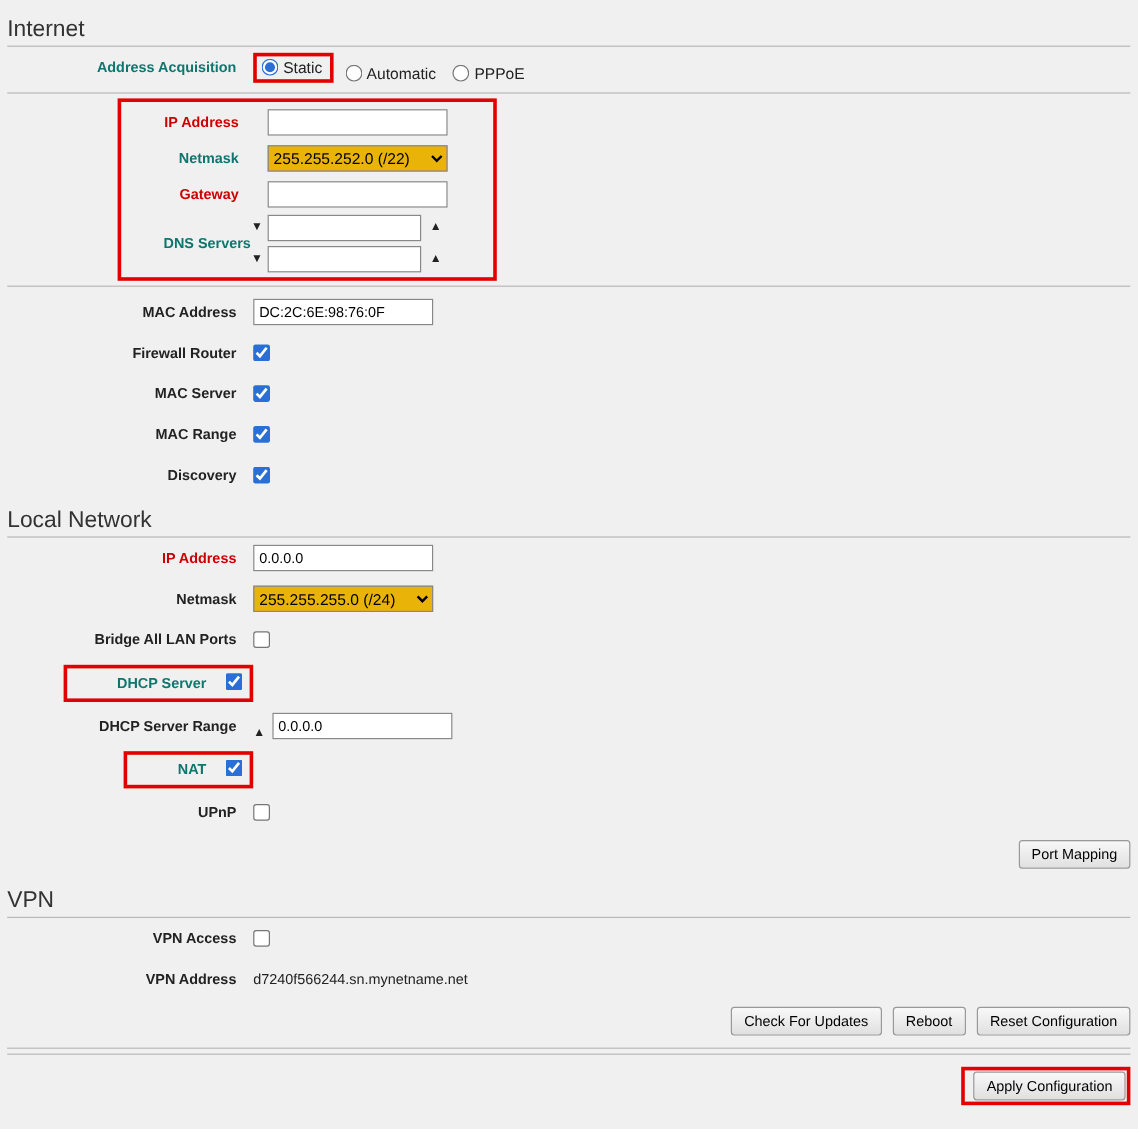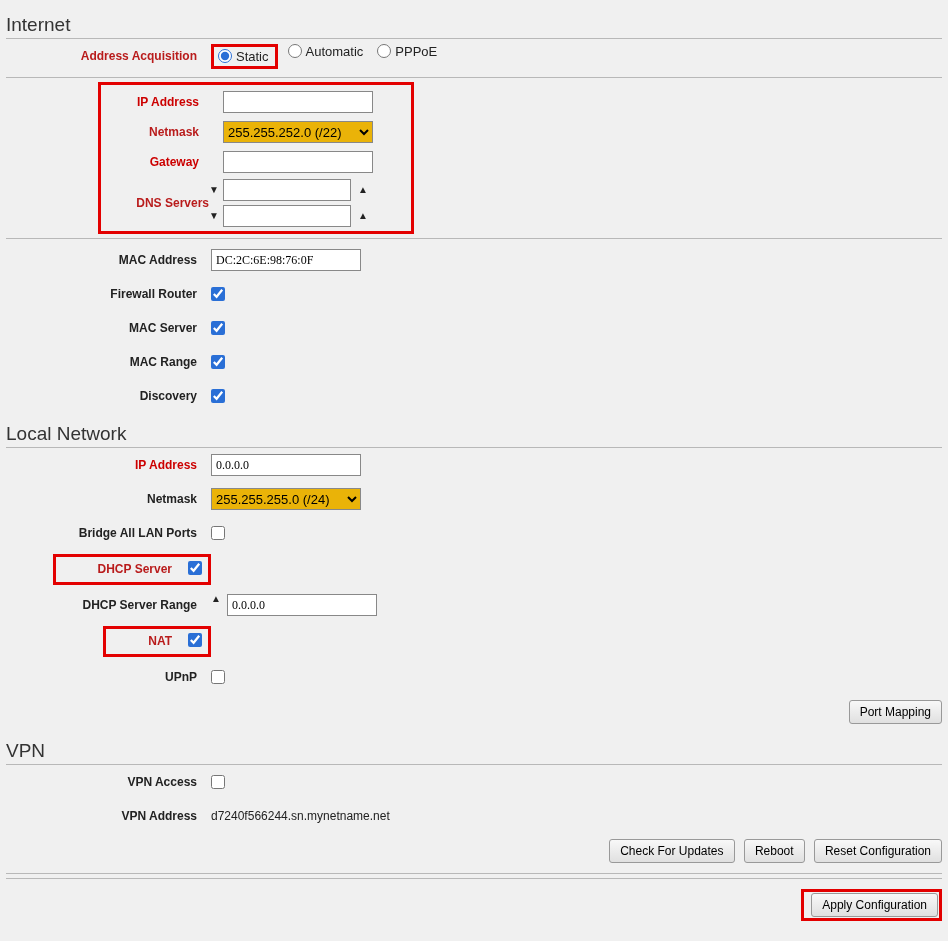--- a/index.html
+++ b/index.html
@@ -32,39 +32,39 @@
   }
   .label {
     width: 205px;
     text-align: right;
     font-weight: bold;
     font-size: 12px;
     padding-right: 14px;
     color: #222;
   }
   .label-link {
-    color: #b91c1c;
+    color: #0f766e;
     cursor: pointer;
   }
   .label-err {
     color: #cc0000;
   }
   .field {
     flex: 1;
     display: flex;
-    align-items: flex-start;
+    align-items: flex-end;
   }
   input[type=text] {
     height: 22px;
     width: 150px;
     border: 1px solid #888;
     background: #fff;
     font-size: 12px;
     padding: 0 4px;
-    font-family: Liberation Serif, serif;
+    font-family: Liberation Sans, sans-serif;
   }
   select {
     height: 22px;
     width: 150px;
     border: 1px solid #888;
     background: #eab308;
     font-size: 13px;
     font-family: inherit;
   }
   input[type=checkbox], input[type=radio] {

